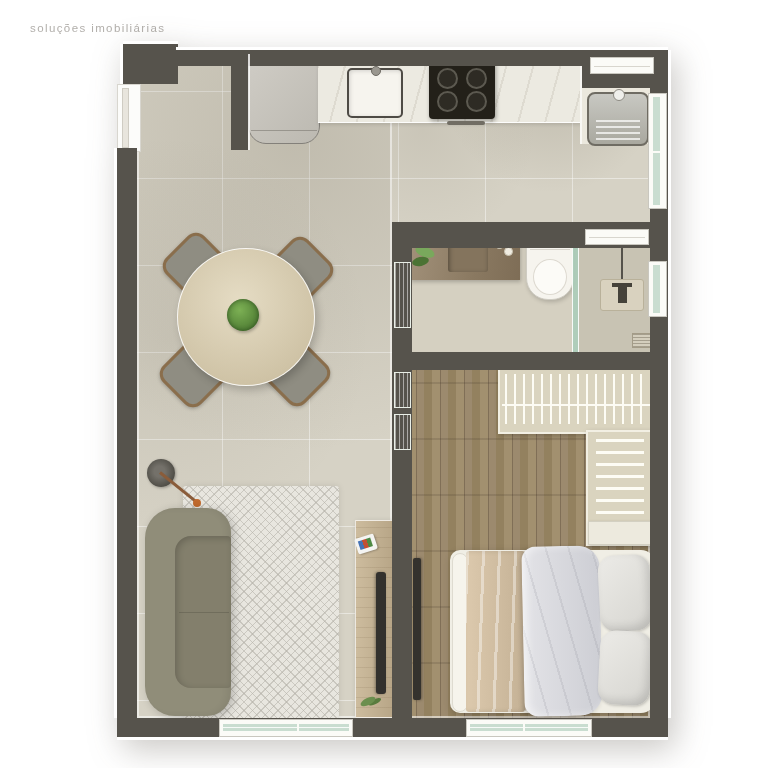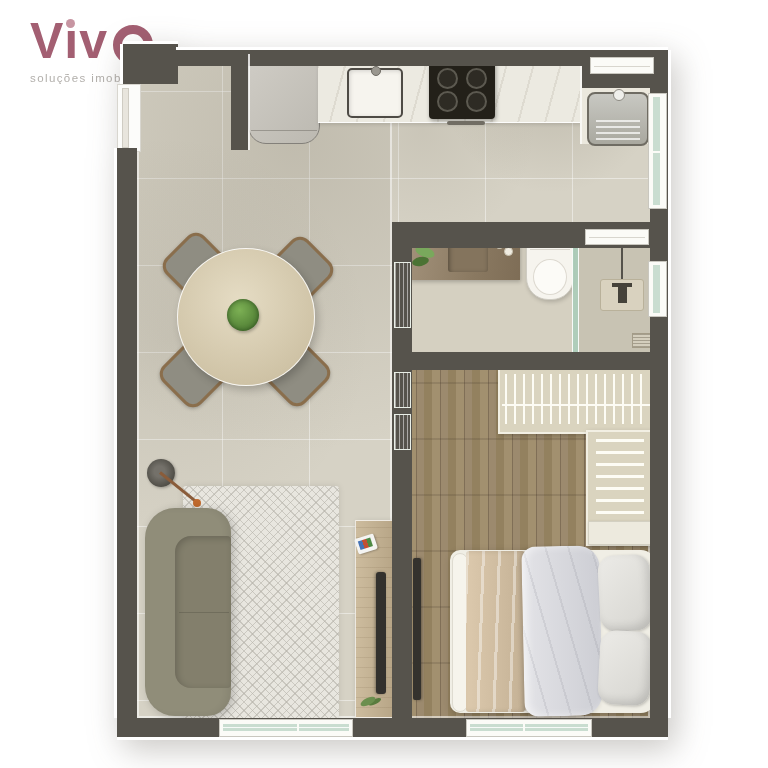--- a/index.html
+++ b/index.html
@@ -34,25 +34,20 @@
   .wrob{background:#dad4bf;border:2px solid #f2efe3;box-shadow:1px 2px 5px rgba(0,0,0,.22);}
   .deco-dot{position:absolute;border-radius:50%;background:#f0ece1;border:1px solid #c9c3b2;}
   .chair{position:absolute;width:48px;height:48px;background:#8f8d82;border:3px solid #8a6e4c;border-radius:12px;transform:rotate(45deg);box-shadow:1px 1px 4px rgba(0,0,0,.25);}
 </style>
 </head>
 <body>
 
 <div id="stage">
 
   <div id="logo">
-    <div class="brand">
-      <span>Vıv</span>
-      <span class="idot"></span>
-      <span class="ring"></span>
-    </div>
     <div class="tagline">soluções imobiliárias</div>
   </div>
 
   <div id="plan">
 
     <div class="abs tile trim" style="left:137px;top:64px;width:255px;height:654px;"></div>
     <div class="abs tile" style="left:392px;top:64px;width:258px;height:158px;background-position:0 0,0 0,-81px 27px,-81px 27px;"></div>
     <div class="abs trim" style="left:392px;top:222px;width:258px;height:148px;background:#d5d0c1;"></div>
     <div class="abs" style="left:578px;top:235px;width:72px;height:117px;background:#c8c3b3;"></div>
     <div class="abs trim" style="left:392px;top:352px;width:258px;height:366px;

